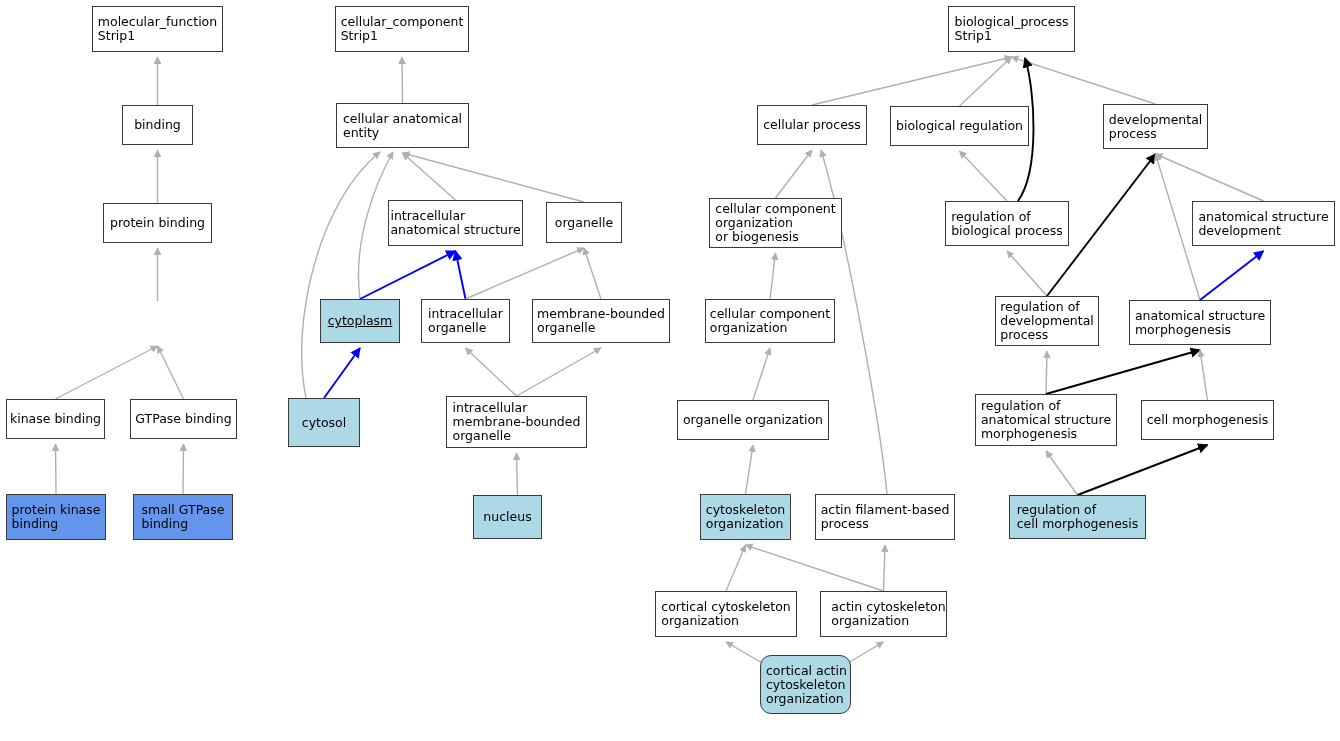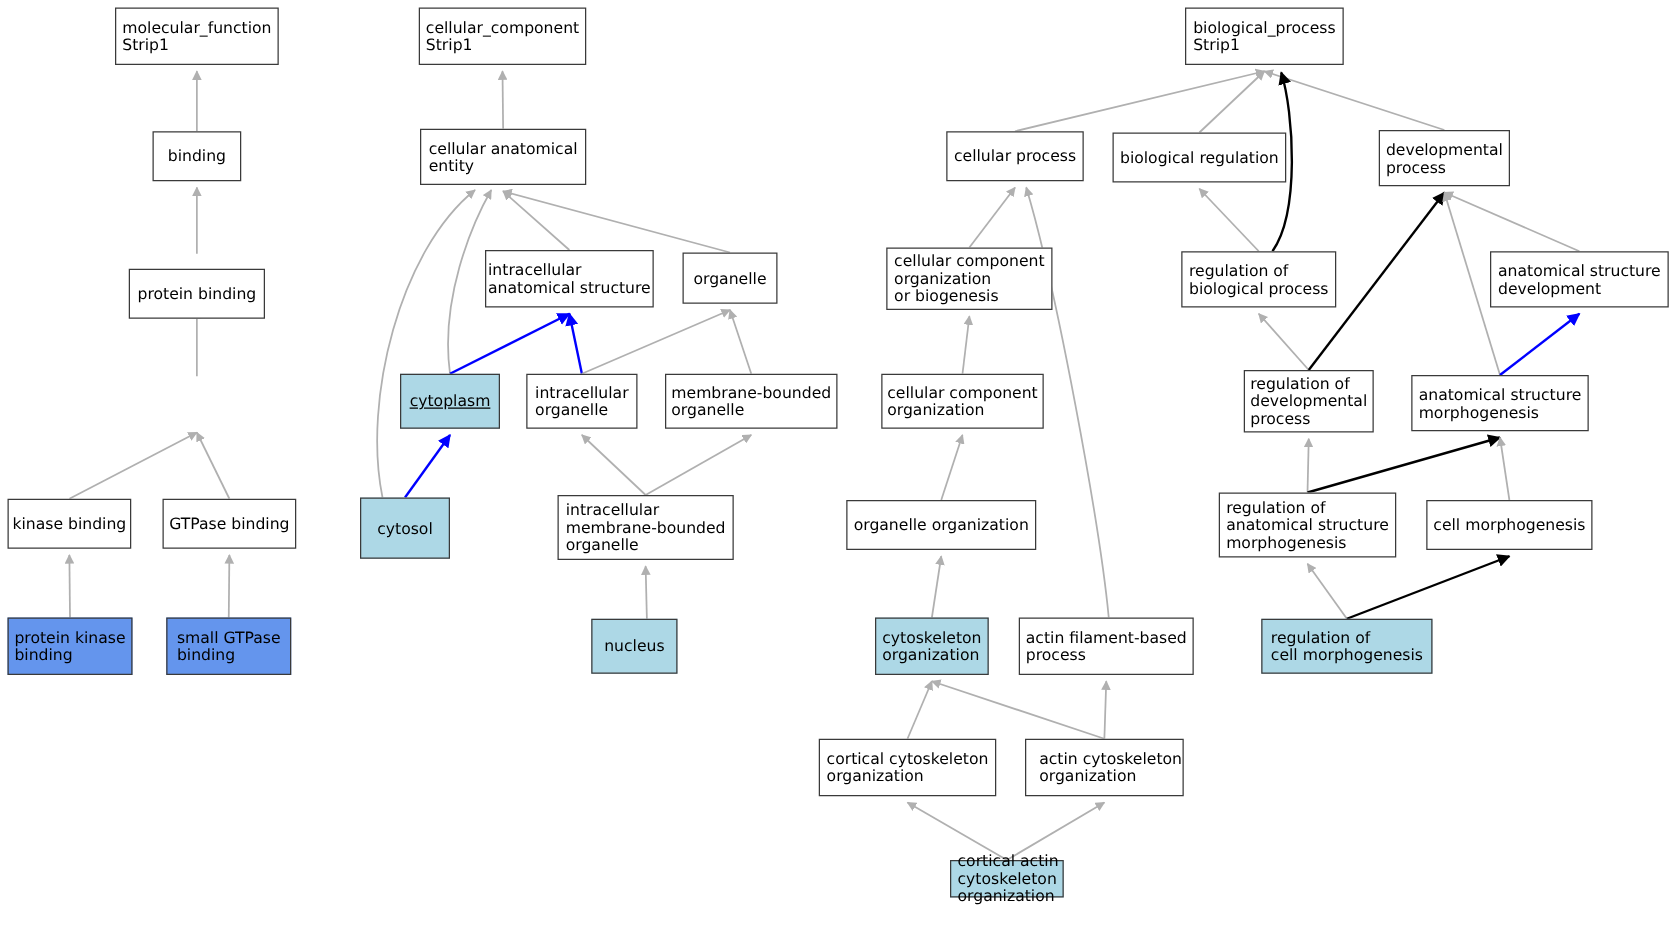--- a/index.html
+++ b/index.html
@@ -100,21 +100,21 @@
       <line x1="1200" y1="300" x2="1263.5" y2="251" stroke="#0000ff" stroke-width="1.9" marker-end="url(#ah-part_of)"></line>
       <line x1="1046" y1="394" x2="1047" y2="351" stroke="#b0b0b0" stroke-width="1.4" marker-end="url(#ah-is_a)"></line>
       <line x1="1046" y1="394" x2="1200" y2="350" stroke="#000000" stroke-width="1.9" marker-end="url(#ah-regulates)"></line>
       <line x1="1207.5" y1="400" x2="1200" y2="350" stroke="#b0b0b0" stroke-width="1.4" marker-end="url(#ah-is_a)"></line>
       <line x1="1077.5" y1="495" x2="1046" y2="451" stroke="#b0b0b0" stroke-width="1.4" marker-end="url(#ah-is_a)"></line>
       <line x1="1077.5" y1="495" x2="1207.5" y2="445" stroke="#000000" stroke-width="1.9" marker-end="url(#ah-regulates)"></line>
     </svg>
 <div class="go-node" style="left: 92px; top: 6px; width: 131px; height: 46px;">molecular_function
 Strip1</div>
     <div class="go-node" style="left: 122px; top: 105px; width: 71px; height: 40px;">binding</div>
-    <div class="go-node" style="left: 103px; top: 203px; width: 109px; height: 40px; margin-top: 12px;">protein binding</div>
+    <div class="go-node" style="left: 103px; top: 203px; width: 109px; height: 40px;">protein binding</div>
     <div class="go-node" style="left: 6px; top: 399px; width: 99px; height: 40px;">kinase binding</div>
     <div class="go-node" style="left: 130px; top: 399px; width: 107px; height: 40px;">GTPase binding</div>
     <div class="go-node fill-dark" style="left: 6px; top: 494px; width: 100px; height: 46px;">protein kinase
 binding</div>
     <div class="go-node fill-dark" style="left: 133px; top: 494px; width: 100px; height: 46px;">small GTPase
 binding</div>
     <div class="go-node" style="left: 335px; top: 6px; width: 134px; height: 46px;">cellular_component
 Strip1</div>
     <div class="go-node" style="left: 336px; top: 103px; width: 133px; height: 45px;">cellular anatomical
 entity</div>
@@ -139,21 +139,21 @@
 organization</div>
     <div class="go-node" style="left: 677px; top: 400px; width: 152px; height: 40px;">organelle organization</div>
     <div class="go-node fill-light" style="left: 700px; top: 494px; width: 91px; height: 46px;">cytoskeleton
 organization</div>
     <div class="go-node" style="left: 815px; top: 494px; width: 140px; height: 46px;">actin filament-based
 process</div>
     <div class="go-node" style="left: 655px; top: 591px; width: 142px; height: 46px;">cortical cytoskeleton
 organization</div>
     <div class="go-node" style="left: 820px; top: 591px; width: 127px; height: 46px; padding-left: 10px;">actin cytoskeleton
 organization</div>
-    <div class="go-node fill-light align-left" style="left: 760px; top: 688px; width: 91px; height: 30px;">cortical actin
+    <div class="go-node fill-light align-left" style="left: 760px; top: 655px; width: 91px; height: 59px; border-radius: 11px;">cortical actin
 cytoskeleton
 organization</div>
     <div class="go-node" style="left: 948px; top: 6px; width: 127px; height: 46px;">biological_process
 Strip1</div>
     <div class="go-node" style="left: 890px; top: 106px; width: 139px; height: 40px;">biological regulation</div>
     <div class="go-node" style="left: 1103px; top: 104px; width: 105px; height: 45px;">developmental
 process</div>
     <div class="go-node" style="left: 945px; top: 201px; width: 124px; height: 45px;">regulation of
 biological process</div>
     <div class="go-node" style="left: 1192px; top: 201px; width: 143px; height: 45px;">anatomical structure

